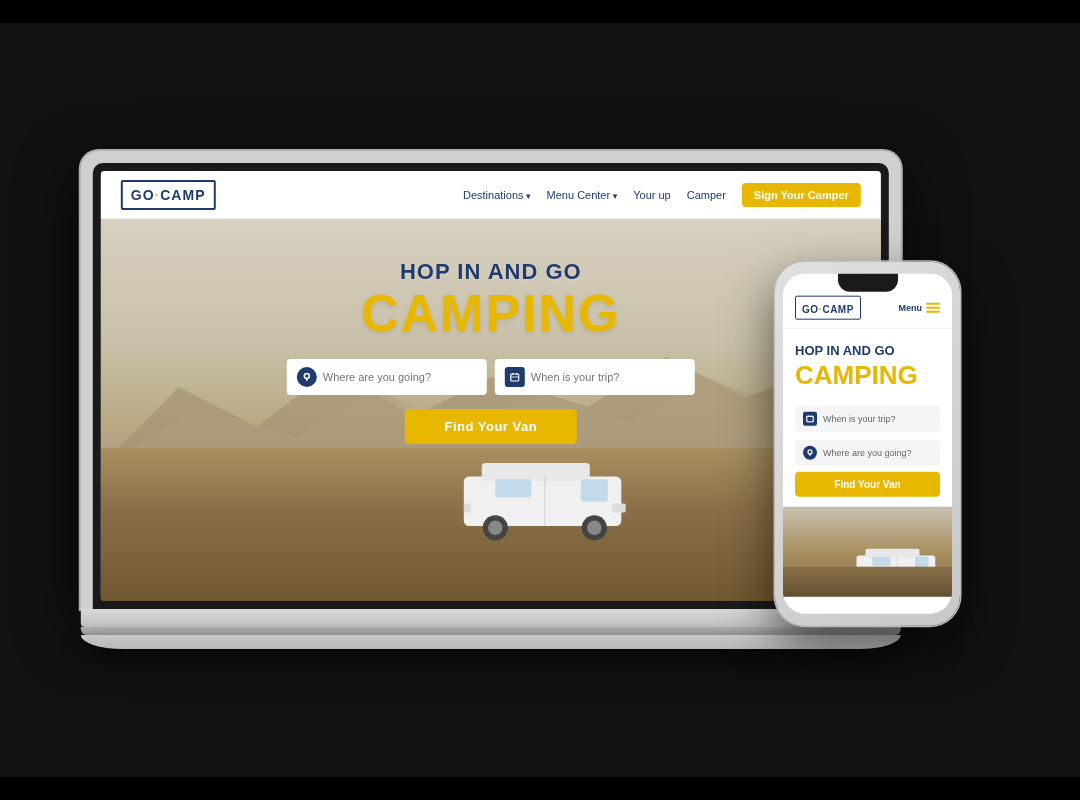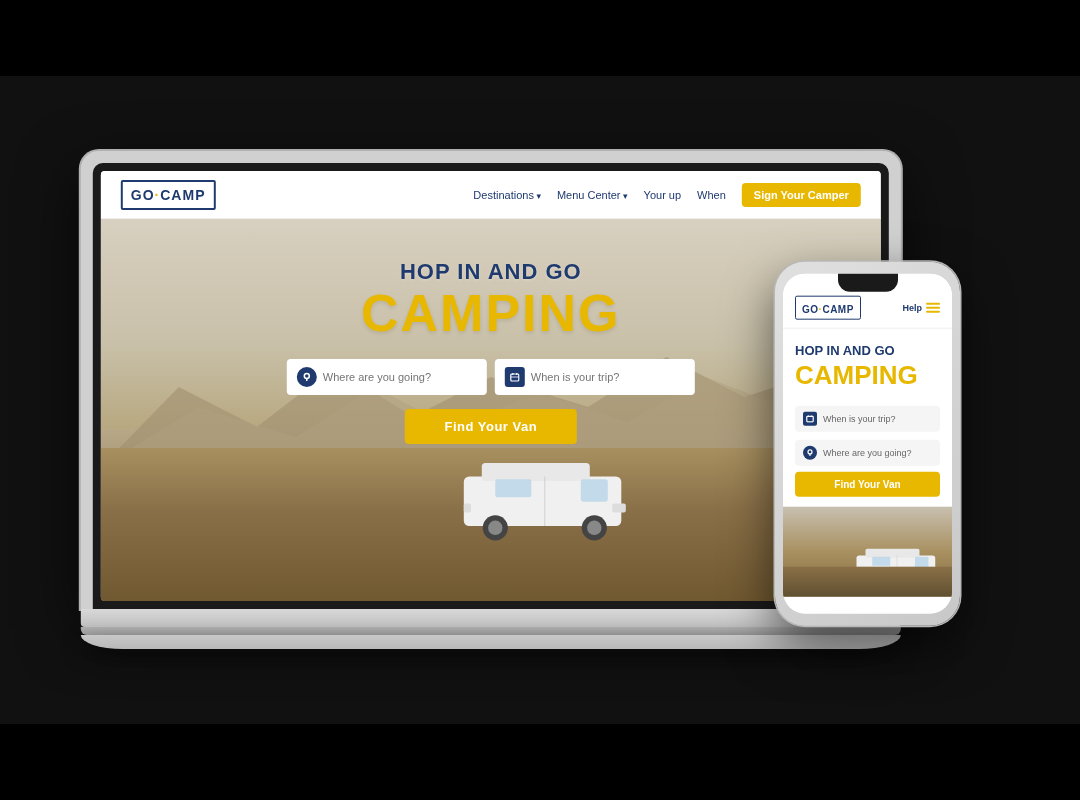--- a/index.html
+++ b/index.html
@@ -11,21 +11,21 @@
       display: flex;
       align-items: center;
       justify-content: center;
       font-family: Arial, sans-serif;
       overflow: hidden;
     }
 
     .scene {
       position: relative;
       width: 1080px;
-      height: 648px;
+      height: 754px;
       background: #111;
       display: flex;
       align-items: center;
       justify-content: center;
     }
 
     
     .laptop {
       position: absolute;
       left: 50%;
@@ -488,21 +488,21 @@
         <div class="laptop-screen">
 
           <nav class="site-nav">
             <div class="logo-box">
               <span class="logo-text">GO<span class="logo-dot">·</span>CAMP</span>
             </div>
             <div class="nav-links">
               <span class="dropdown">Destinations</span>
               <span class="dropdown">Menu Center</span>
               <span>Your up</span>
-              <span>When</span>
+              <span>Camper</span>
               <button class="btn-list-camper">Sign Your Camper</button>
             </div>
           </nav>
 
           <div class="hero">
             <div class="hero-bg"></div>
             <div class="hero-sky"></div>
 
             <div class="hero-mountains">
               <svg viewBox="0 0 800 120" preserveAspectRatio="none">
@@ -578,21 +578,21 @@
   <div class="phone">
     <div class="phone-outer">
       <div class="phone-notch"></div>
       <div class="phone-screen">
 
         <nav class="phone-nav">
           <div class="phone-logo-box">
             <span class="phone-logo-text">GO<span style="color:#e8b800">·</span>CAMP</span>
           </div>
           <div class="phone-menu">
-            <span>Help</span>
+            <span>Menu</span>
             <div class="hamburger-lines">
               <div class="hamburger-line"></div>
               <div class="hamburger-line"></div>
               <div class="hamburger-line"></div>
             </div>
           </div>
         </nav>
 
         <div class="phone-hero">
           <div class="phone-hero-subtitle">HOP IN AND GO</div>

